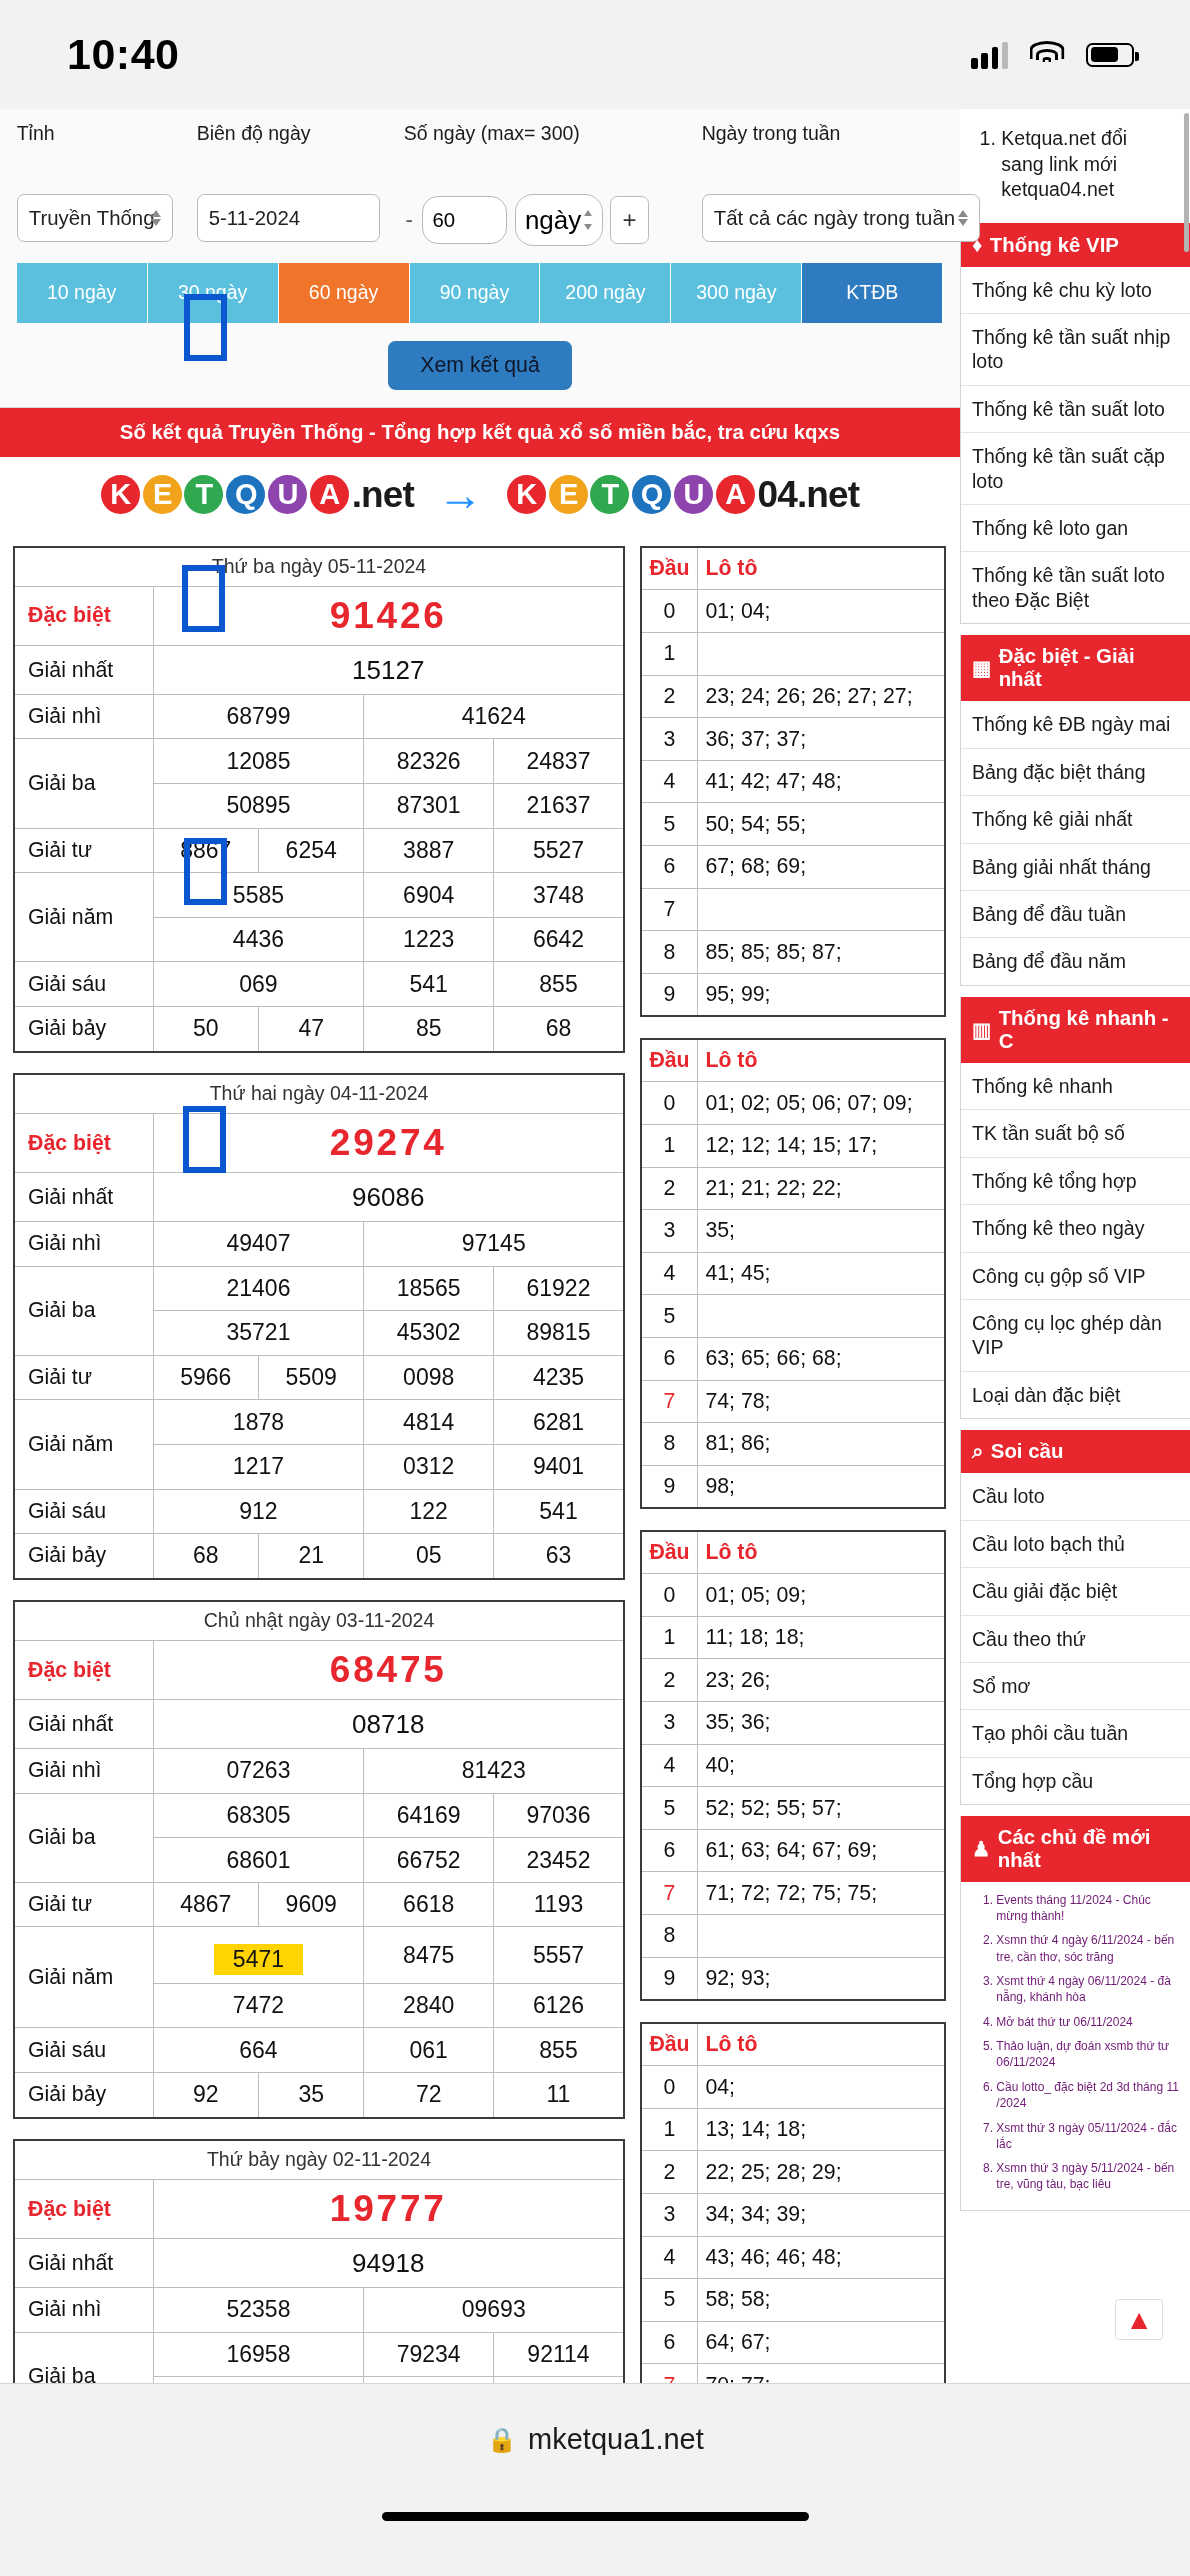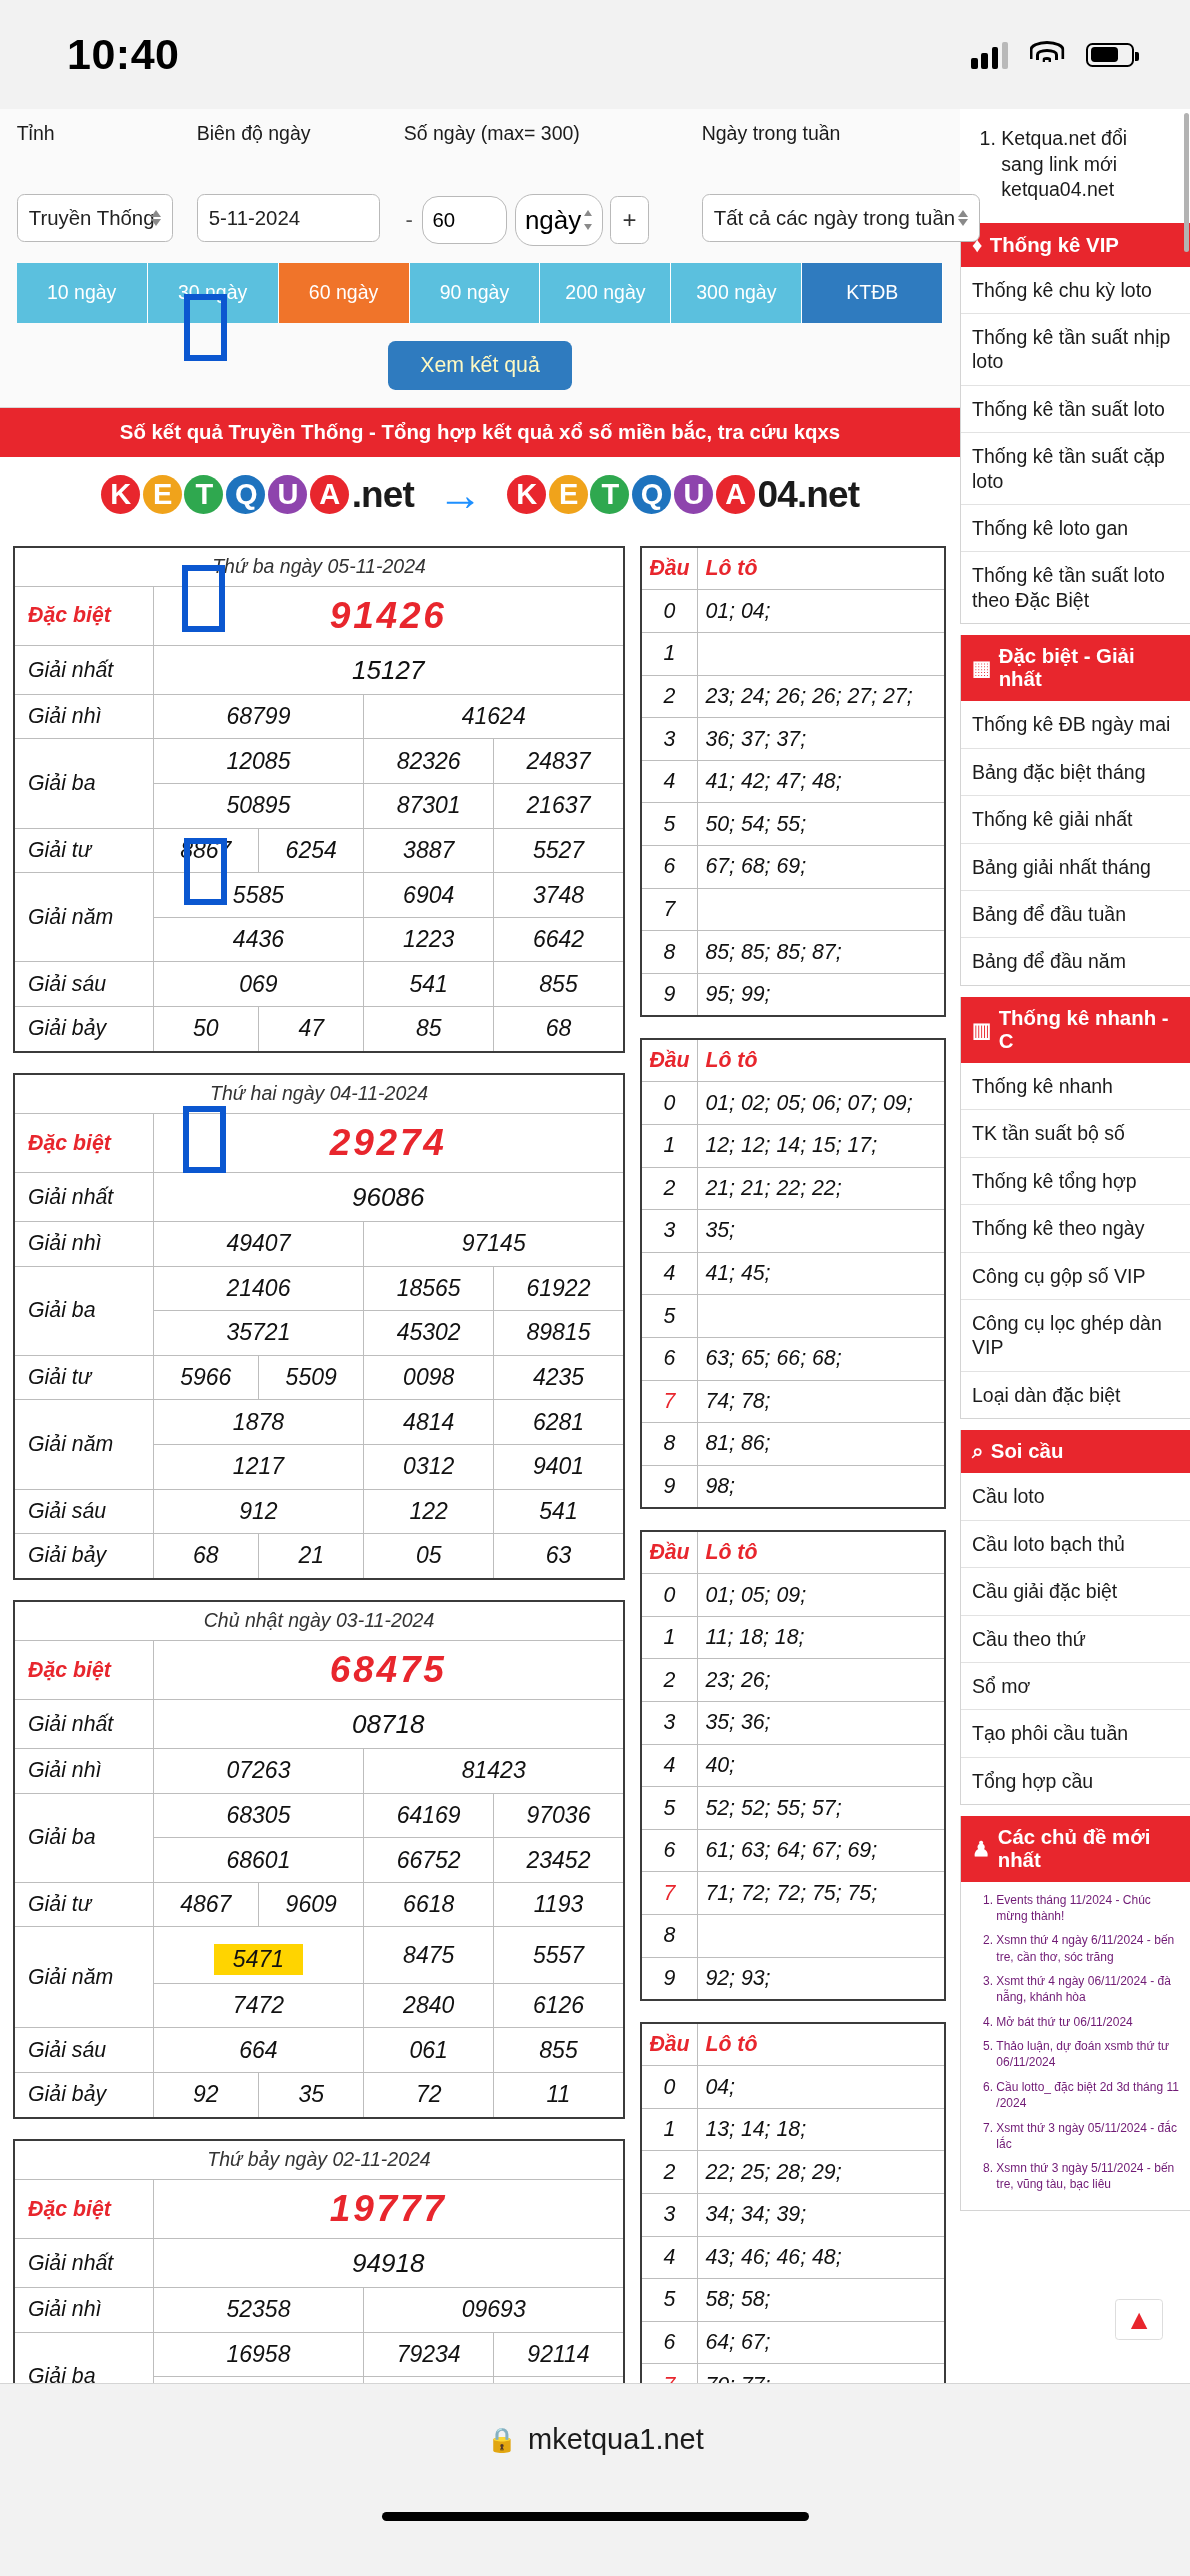--- a/index.html
+++ b/index.html
@@ -85,21 +85,21 @@
   .daytabs{ display:flex; margin-top:16.7px; }
   .daytab{
     flex:1; height:60px; background:#5bc0de; color:#fff; font-size:19.5px;
     display:flex; align-items:center; justify-content:center;
     border-right:0.9px solid #fff;
   }
   .daytab.active{ background:#f0742a;}
   .daytab.dark{ background:#2f7bbf; flex:0 0 141px;}
   .btnwrap{ display:flex; justify-content:center; margin-top:18.5px;}
   .btn-primary{
-    background:#2f7bbf; color:#fef9c3; font-size:21.3px; border-radius:7.4px;
+    background:#2f7bbf; color:#0f172a; font-size:21.3px; border-radius:7.4px;
     padding:12px 32px;
   }
 
   
   .banner{
     background:#e8262d; color:#fff; text-align:center;
     font-size:20.4px; font-weight:700; padding:13px 5.6px;
   }
   
   .logostrip{
@@ -110,21 +110,21 @@
   .logo .bub{
     width:39px;height:39px;border-radius:50%; color:#fff; display:inline-flex;
     align-items:center;justify-content:center; font-size:29px; font-weight:800; margin-right:2.8px;
   }
   .c1{background:#e8262d}.c2{background:#f0a31b}.c3{background:#2fa84f}.c4{background:#1e73be}
   .c5{background:#8e44ad}.c6{background:#e8262d}
   .logo .net{ color:#1b1b1b; }
   .arrow{ color:#1e90ff; font-size:45px; line-height:1;}
 
   
-  .results{ display:flex; gap:15px; padding:12px 13px;font-style:italic; }
+  .results{ display:flex; gap:15px; padding:12px 13px; }
   .resleft{ flex:0 0 612px;}
   .resright{ flex:0 0 306px;}
 
   table.res{
     width:100%; border-collapse:collapse; border:2.8px solid #3b3b3b;
     margin-bottom:20.4px; background:#fff;
   }
   table.res td{ border:0.9px solid #bdbdbd; text-align:center; font-size:23px; color:#111; padding:8.3px 1.9px;}
   table.res td.head{ font-size:19.5px; color:#333; padding:7.4px; border:none;}
   table.res td.lbl{ width:139px; text-align:left; padding-left:13px; font-size:21.3px; color:#111;}

